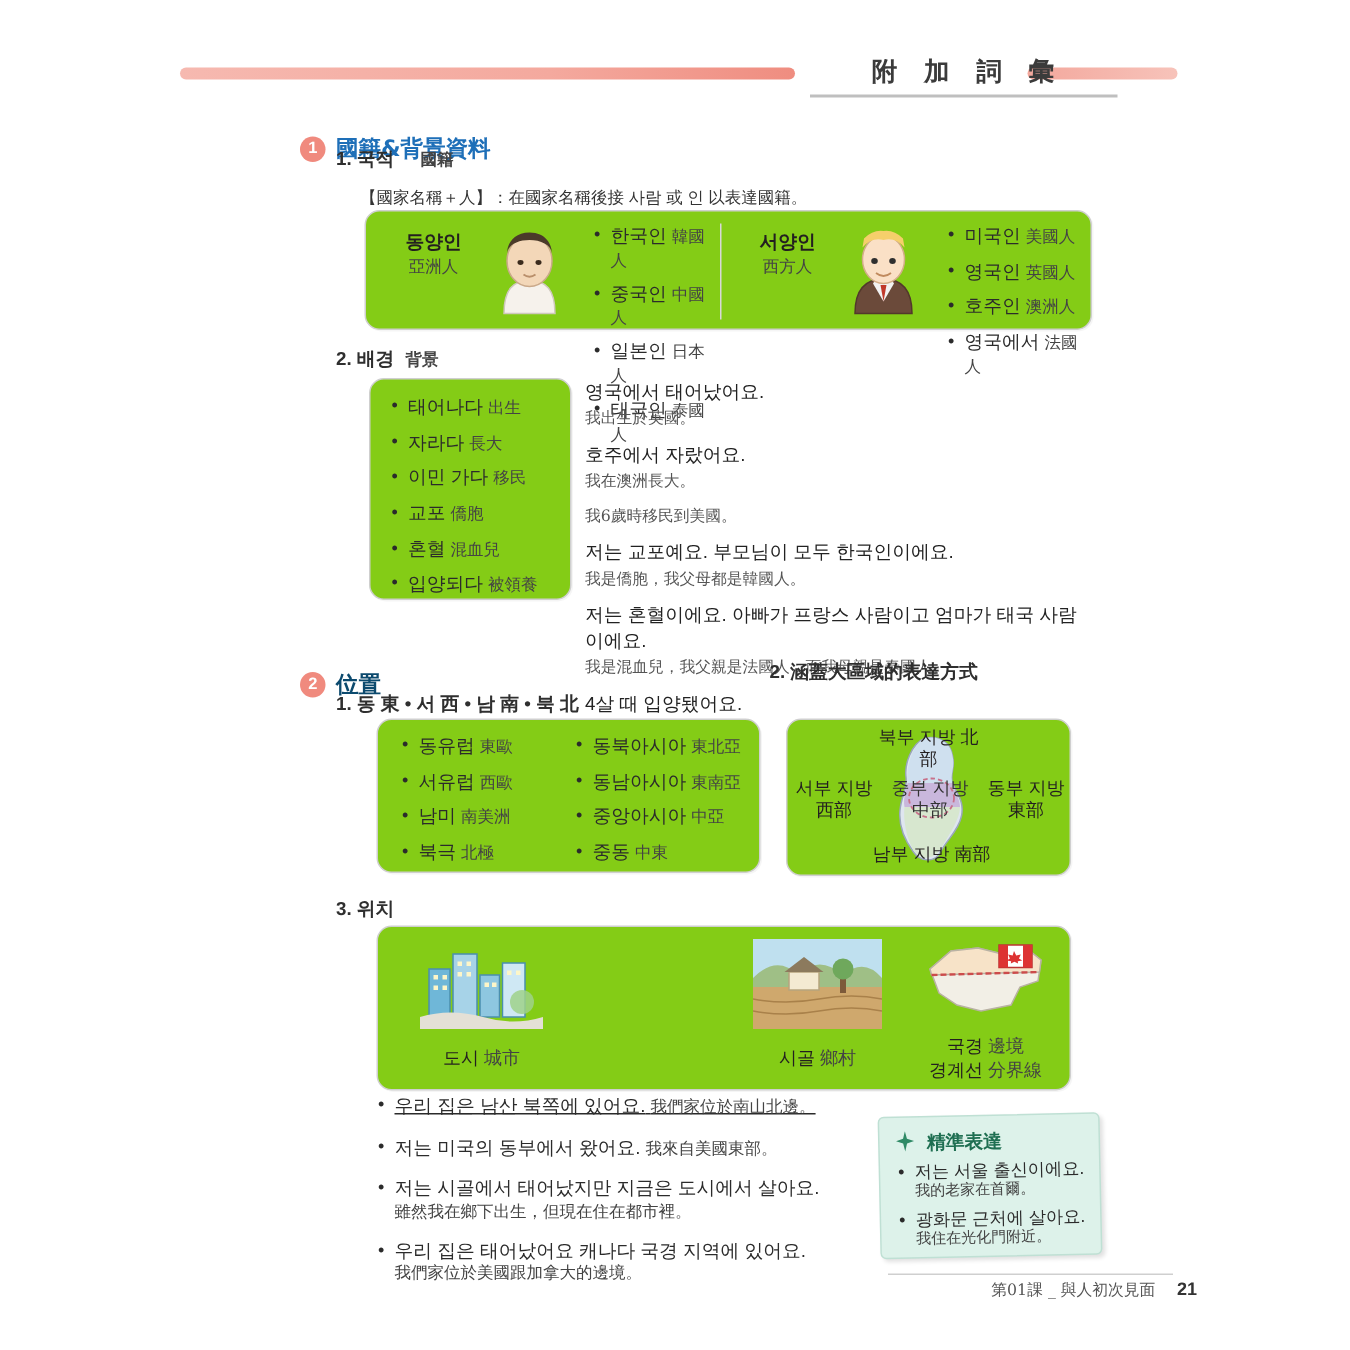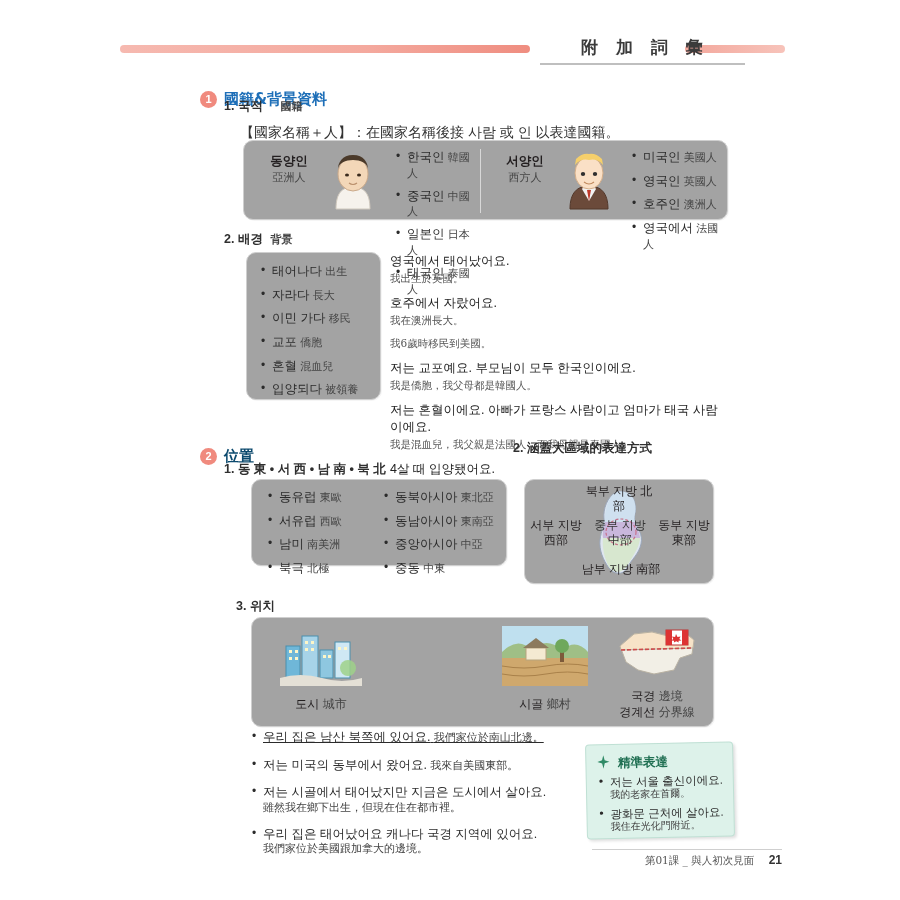--- a/index.html
+++ b/index.html
@@ -49,25 +49,25 @@
   }
   .sectitle.purple { color:#0c4a6e; }
 
   .subhead {
     font-size:12.5px; font-weight:bold; color:#2f2f2f; position:absolute;
   }
   .subhead .cn { font-family:"DejaVu Serif","Liberation Serif",serif; font-weight:bold; }
 
   
   .roundbox {
-    position:absolute; border:1px solid #cfcfcf; border-radius:10px; background:#a3a3a3;
+    position:absolute; border:1px solid #cfcfcf; border-radius:10px; background:#84cc16;
   }
   .shadowbox { box-shadow:1px 1px 0 rgba(0,0,0,0.04); }
 
-  .note { position:absolute; font-size:14px; color:#333; }
+  .note { position:absolute; font-size:11px; color:#333; }
 
   ul.bul { list-style:none; margin:0; padding:0; }
   ul.bul li {
     font-size:12px; color:#2b2b2b; margin:0 0 8px 0; padding-left:11px; position:relative;
     line-height:1.25;
   }
   ul.bul li:before {
     content:"•"; position:absolute; left:0; top:-1px; color:#2b2b2b; font-size:12px;
   }
   .ko { font-size:12.5px; }
@@ -87,21 +87,21 @@
   .tip {
     position:absolute; background:#ddf2ea; border:1px solid #bfe0d4; border-radius:4px;
     box-shadow:2px 2px 3px rgba(0,0,0,0.12);
     transform:rotate(-1.2deg);
   }
   .tiphead { font-size:12.5px; font-weight:bold; color:#1f6f52; }
   .tip ul.bul li { font-size:11.5px; margin-bottom:5px; }
   .tip .cn { font-size:10px; }
 
   
-  .footer { position:absolute; right:118px; bottom:32px; text-align:right; }
+  .footer { position:absolute; right:102px; bottom:32px; text-align:right; }
   .footer .ftxt { display:inline-block; font-size:10.5px; color:#555;
      font-family:"DejaVu Serif","Liberation Serif",serif; }
   .footer .fnum { display:inline-block; font-size:12px; color:#333; font-weight:bold; margin-left:10px; }
   .footrule { position:absolute; right:118px; bottom:50px; width:190px; height:1px; background:#cfcfcf; }
 
   .divider-v { position:absolute; width:1px; background:#d8d8d8; }
 </style>
 </head>
 <body>
 
@@ -203,21 +203,21 @@
     <div class="sentsub">我4歲時被領養。</div>
   </div>
 
   <div class="sec" style="left:200px; top:427px;">
     <span class="numcircle">2</span><span class="sectitle purple">位置</span>
   </div>
 
   <div class="subhead" style="left:224px; top:461px;">1. 동 東 • 서 西 • 남 南 • 북 北</div>
   <div class="subhead" style="left:513px; top:440px;">2. 涵蓋大區域的表達方式</div>
 
-  <div class="roundbox shadowbox" style="left:251px; top:479px; width:256px; height:87px;">
+  <div class="roundbox shadowbox" style="left:251px; top:479px; width:256px; height:103px;">
     <ul class="bul" style="position:absolute; left:16px; top:10px; width:110px;">
       <li><span class="ko">동유럽</span> <span class="cn">東歐</span></li>
       <li><span class="ko">서유럽</span> <span class="cn">西歐</span></li>
       <li><span class="ko">남미</span> <span class="cn">南美洲</span></li>
       <li><span class="ko">북극</span> <span class="cn">北極</span></li>
     </ul>
     <ul class="bul" style="position:absolute; left:132px; top:10px; width:118px;">
       <li><span class="ko">동북아시아</span> <span class="cn">東北亞</span></li>
       <li><span class="ko">동남아시아</span> <span class="cn">東南亞</span></li>
       <li><span class="ko">중앙아시아</span> <span class="cn">中亞</span></li>
@@ -246,21 +246,21 @@
     </div>
     <div class="maplabel" style="left:126px; top:38px; width:66px;">
       <div>동부 지방</div>
       <div class="c">東部</div>
     </div>
     <div class="maplabel" style="left:50px; top:82px; width:92px;">
       <span>남부 지방</span> <span class="c">南部</span>
     </div>
   </div>
 
-  <div class="subhead" style="left:236px; top:598px;">3. 위치</div>
+  <div class="subhead" style="left:224px; top:598px;">3. 위치</div>
 
   <div class="roundbox shadowbox" style="left:251px; top:617px; width:463px; height:110px;">
 
     <div class="illcell" style="left:14px; top:8px; width:110px;">
       <svg width="86" height="60" viewBox="0 0 86 60">
         <rect x="8" y="20" width="14" height="32" fill="#6fb7d8" stroke="#4a8fae" stroke-width="1"></rect>
         <rect x="24" y="10" width="16" height="42" fill="#a7d3e8" stroke="#4a8fae" stroke-width="1"></rect>
         <rect x="42" y="24" width="13" height="28" fill="#8ec7e0" stroke="#4a8fae" stroke-width="1"></rect>
         <rect x="57" y="16" width="15" height="36" fill="#cfe8f4" stroke="#4a8fae" stroke-width="1"></rect>
         <g fill="#fdf6c8">

